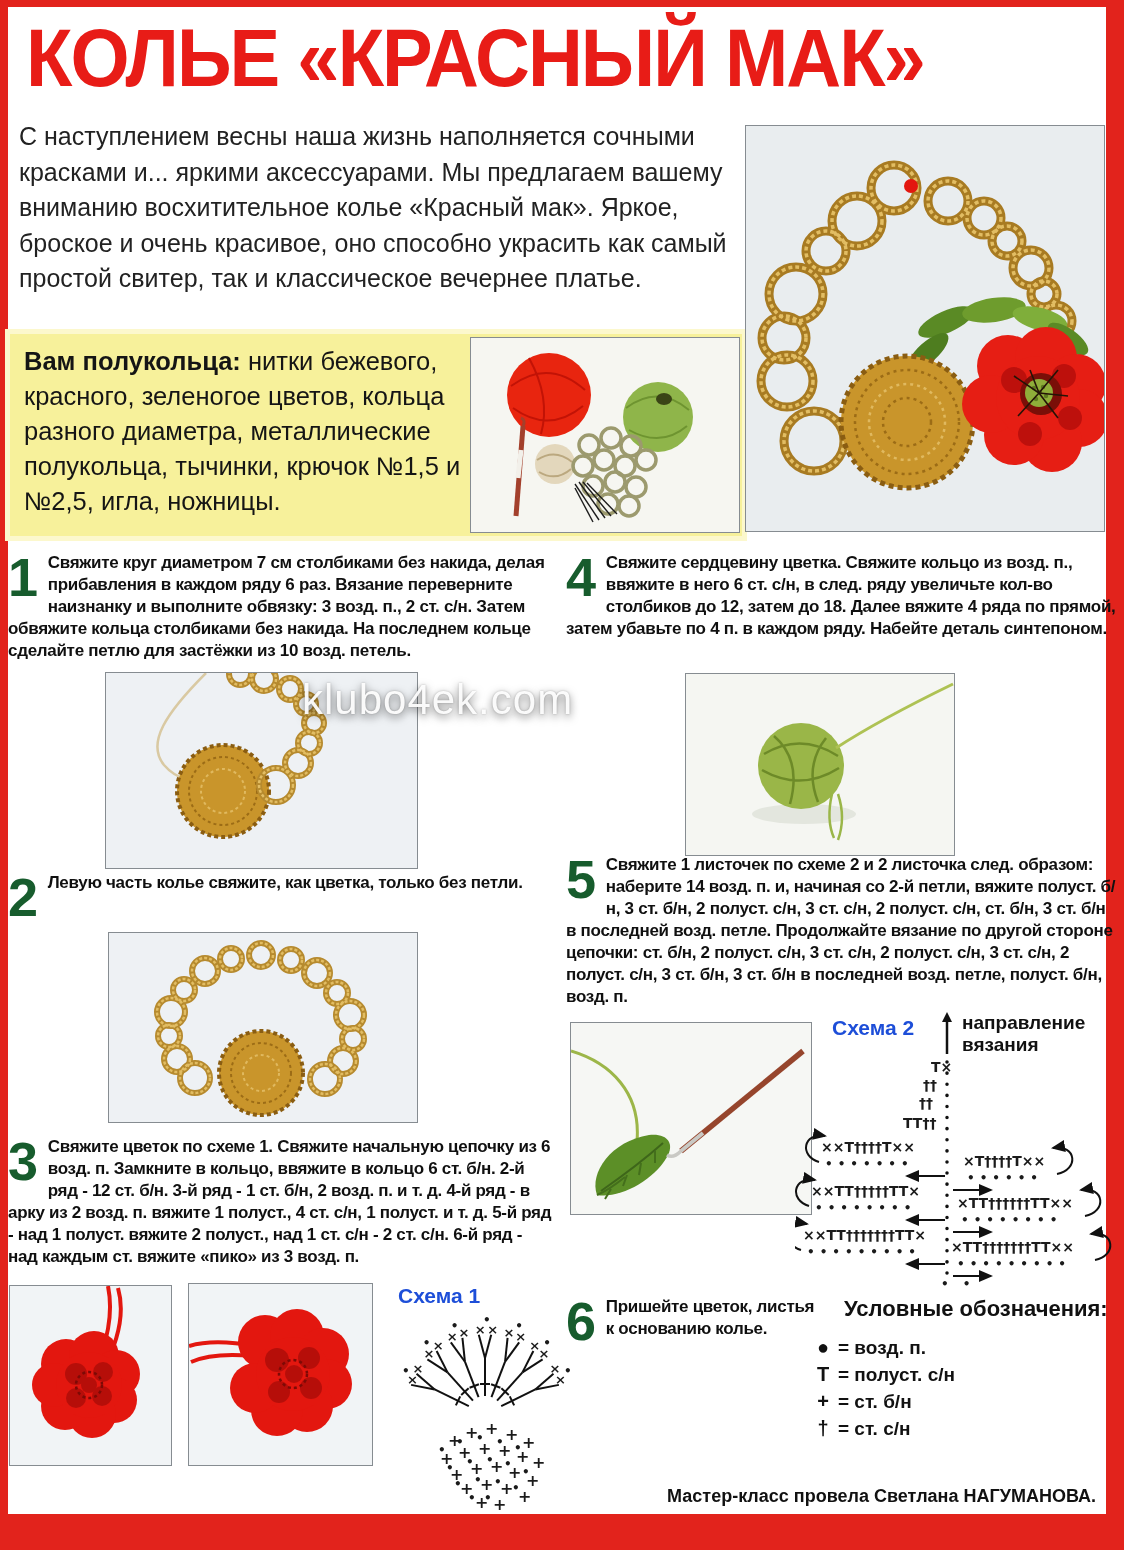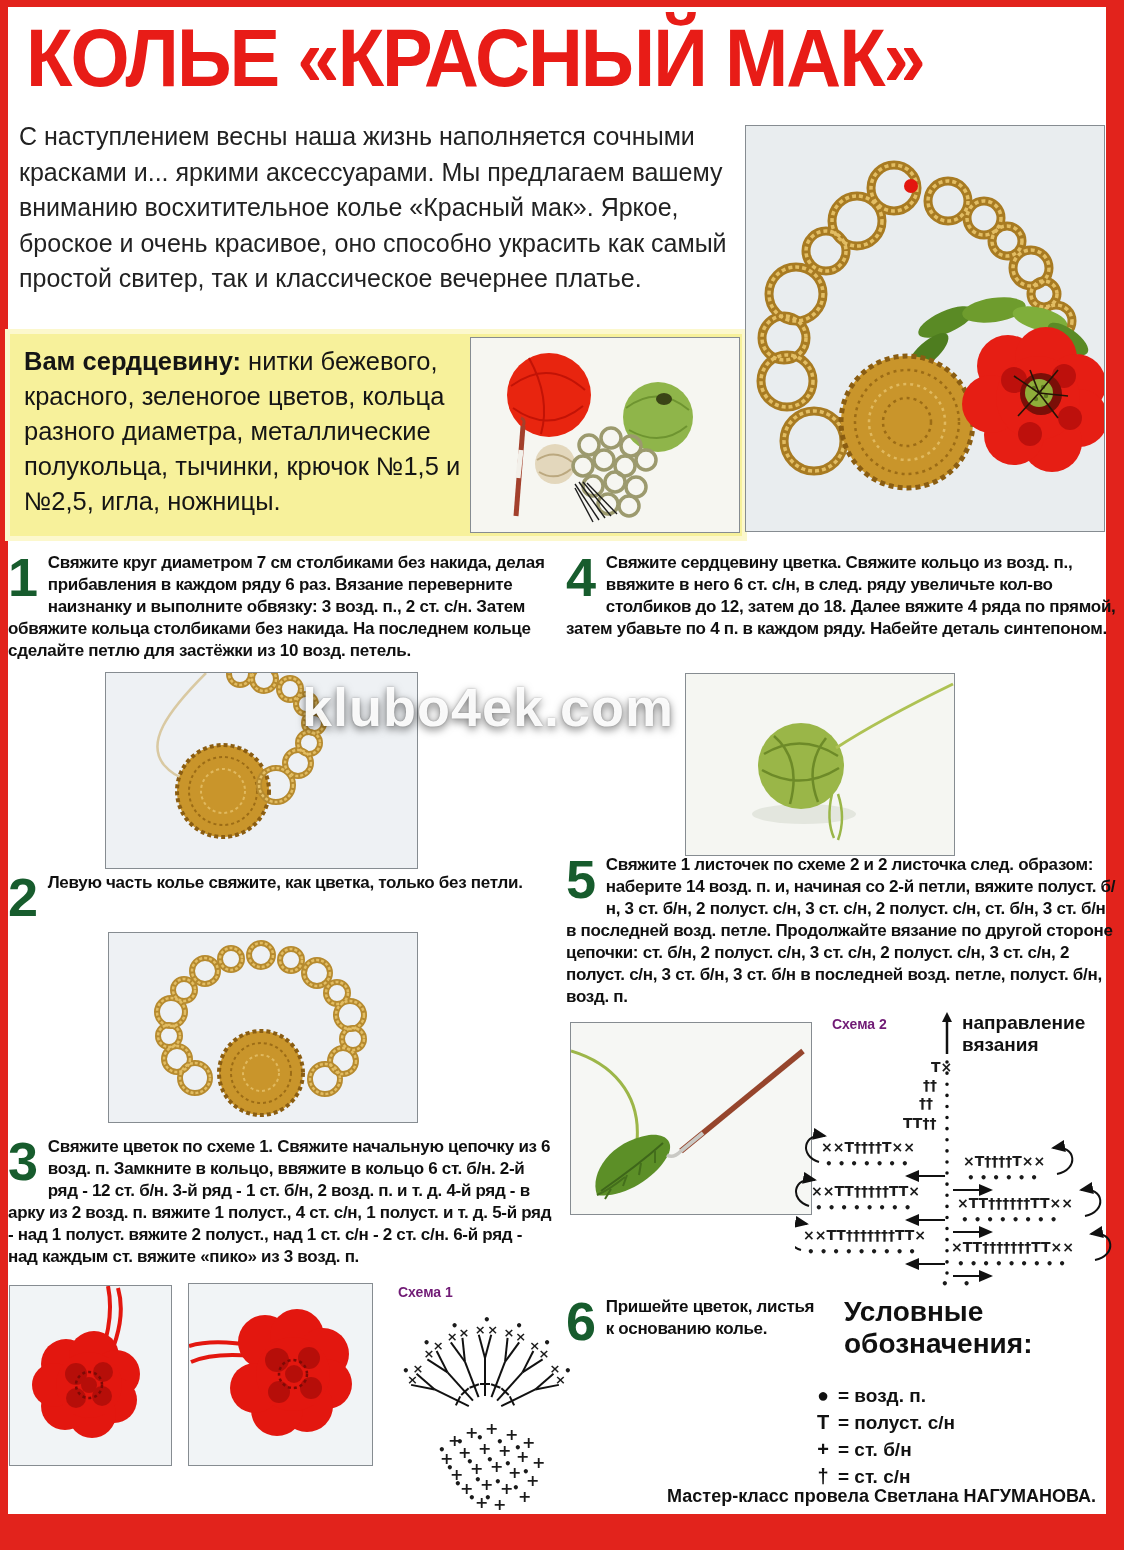--- a/index.html
+++ b/index.html
@@ -25,30 +25,30 @@
 
   .photo{position:absolute;border:1px solid #868c91;box-sizing:border-box;background:#eef1f4;}
   .photo svg{display:block;}
 
   .step{position:absolute;font-size:17px;font-weight:700;letter-spacing:-0.3px;
          line-height:1.29;color:#101010;}
   .step .num{float:left;font-size:54px;font-weight:800;color:#175c2d;line-height:.82;
              margin:3px 10px 2px 0;}
   .step b{font-weight:800;}
 
-  .watermark{position:absolute;left:302px;top:676px;font-size:54px;font-weight:700;
+  .watermark{position:absolute;left:302px;top:676px;font-size:42px;font-weight:400;
              letter-spacing:1px;color:rgba(255,255,255,.95);z-index:6;
              text-shadow:0 3px 9px rgba(0,0,0,.55),0 0 2px rgba(0,0,0,.25);}
 
-  .schemelabel{position:absolute;font-size:14px;font-weight:800;color:#701a75;}
+  .schemelabel{position:absolute;font-size:21px;font-weight:800;color:#1d4ed8;}
   .dirlabel{position:absolute;left:962px;top:1012px;width:140px;
             font-size:19px;font-weight:800;line-height:1.15;color:#111;}
 
   .legend{position:absolute;left:808px;top:1296px;width:300px;color:#111;}
-  .legend h3{margin:0 0 22px 36px;font-size:28px;font-weight:800;}
+  .legend h3{margin:0 0 12px 36px;font-size:22px;font-weight:800;}
   .lrow{display:flex;align-items:center;height:27px;font-size:19px;font-weight:700;}
   .lsym{display:inline-block;width:30px;text-align:center;font-size:20px;font-weight:700;}
   .credit{position:absolute;right:28px;top:1486px;width:600px;text-align:right;
           font-size:18px;font-weight:800;color:#111;}
 
   .chart text{fill:#1b1b1b;}
   .sym{font:700 14px "DejaVu Sans",sans-serif;}
   .dots{font:700 12px "DejaVu Sans",sans-serif;letter-spacing:5px;fill:#1b1b1b;}
   .s1x{font:700 13px "DejaVu Sans",sans-serif;}
   .s1p{font:700 16px "DejaVu Sans",sans-serif;}
@@ -62,21 +62,21 @@
   <div class="band top"></div>
   <div class="band left"></div>
   <div class="band right"></div>
   <div class="band bottom"></div>
 
   <h1 class="title">КОЛЬЕ «КРАСНЫЙ МАК»</h1>
 
   <p class="intro">С наступлением весны наша жизнь наполняется сочными красками и... яркими аксессуарами. Мы предлагаем вашему вниманию восхитительное колье «Красный мак». Яркое, броское и очень красивое, оно способно украсить как самый простой свитер, так и классическое вечернее платье.</p>
 
   <div class="materials">
-    <p><b>Вам сердцевину:</b><span> нитки бежевого, красного, зеленогое цветов, кольца разного диаметра, металлические полукольца, тычинки, крючок №1,5 и №2,5, игла, ножницы.</span></p>
+    <p><b>Вам полукольца:</b><span> нитки бежевого, красного, зеленогое цветов, кольца разного диаметра, металлические полукольца, тычинки, крючок №1,5 и №2,5, игла, ножницы.</span></p>
   </div>
 
   <div class="photo" style="left:470px;top:337px;width:270px;height:196px;background:#f7f7f3;">
     <svg width="268" height="194" viewBox="0 0 268 194">
       <rect width="268" height="194" fill="#f6f6f1"></rect>
       <circle cx="78" cy="57" r="42" fill="#e8250f"></circle>
       <path d="M40,48 Q78,20 114,52 M42,70 Q78,96 112,68 M58,20 Q80,60 70,96" stroke="#c21306" stroke-width="2" fill="none"></path>
       <circle cx="187" cy="79" r="35" fill="#8fb54a"></circle>
       <path d="M155,70 Q187,46 218,72 M158,92 Q190,110 216,88" stroke="#6e9430" stroke-width="2" fill="none"></path>
       <ellipse cx="193" cy="61" rx="8" ry="6" fill="#3a4416"></ellipse>

